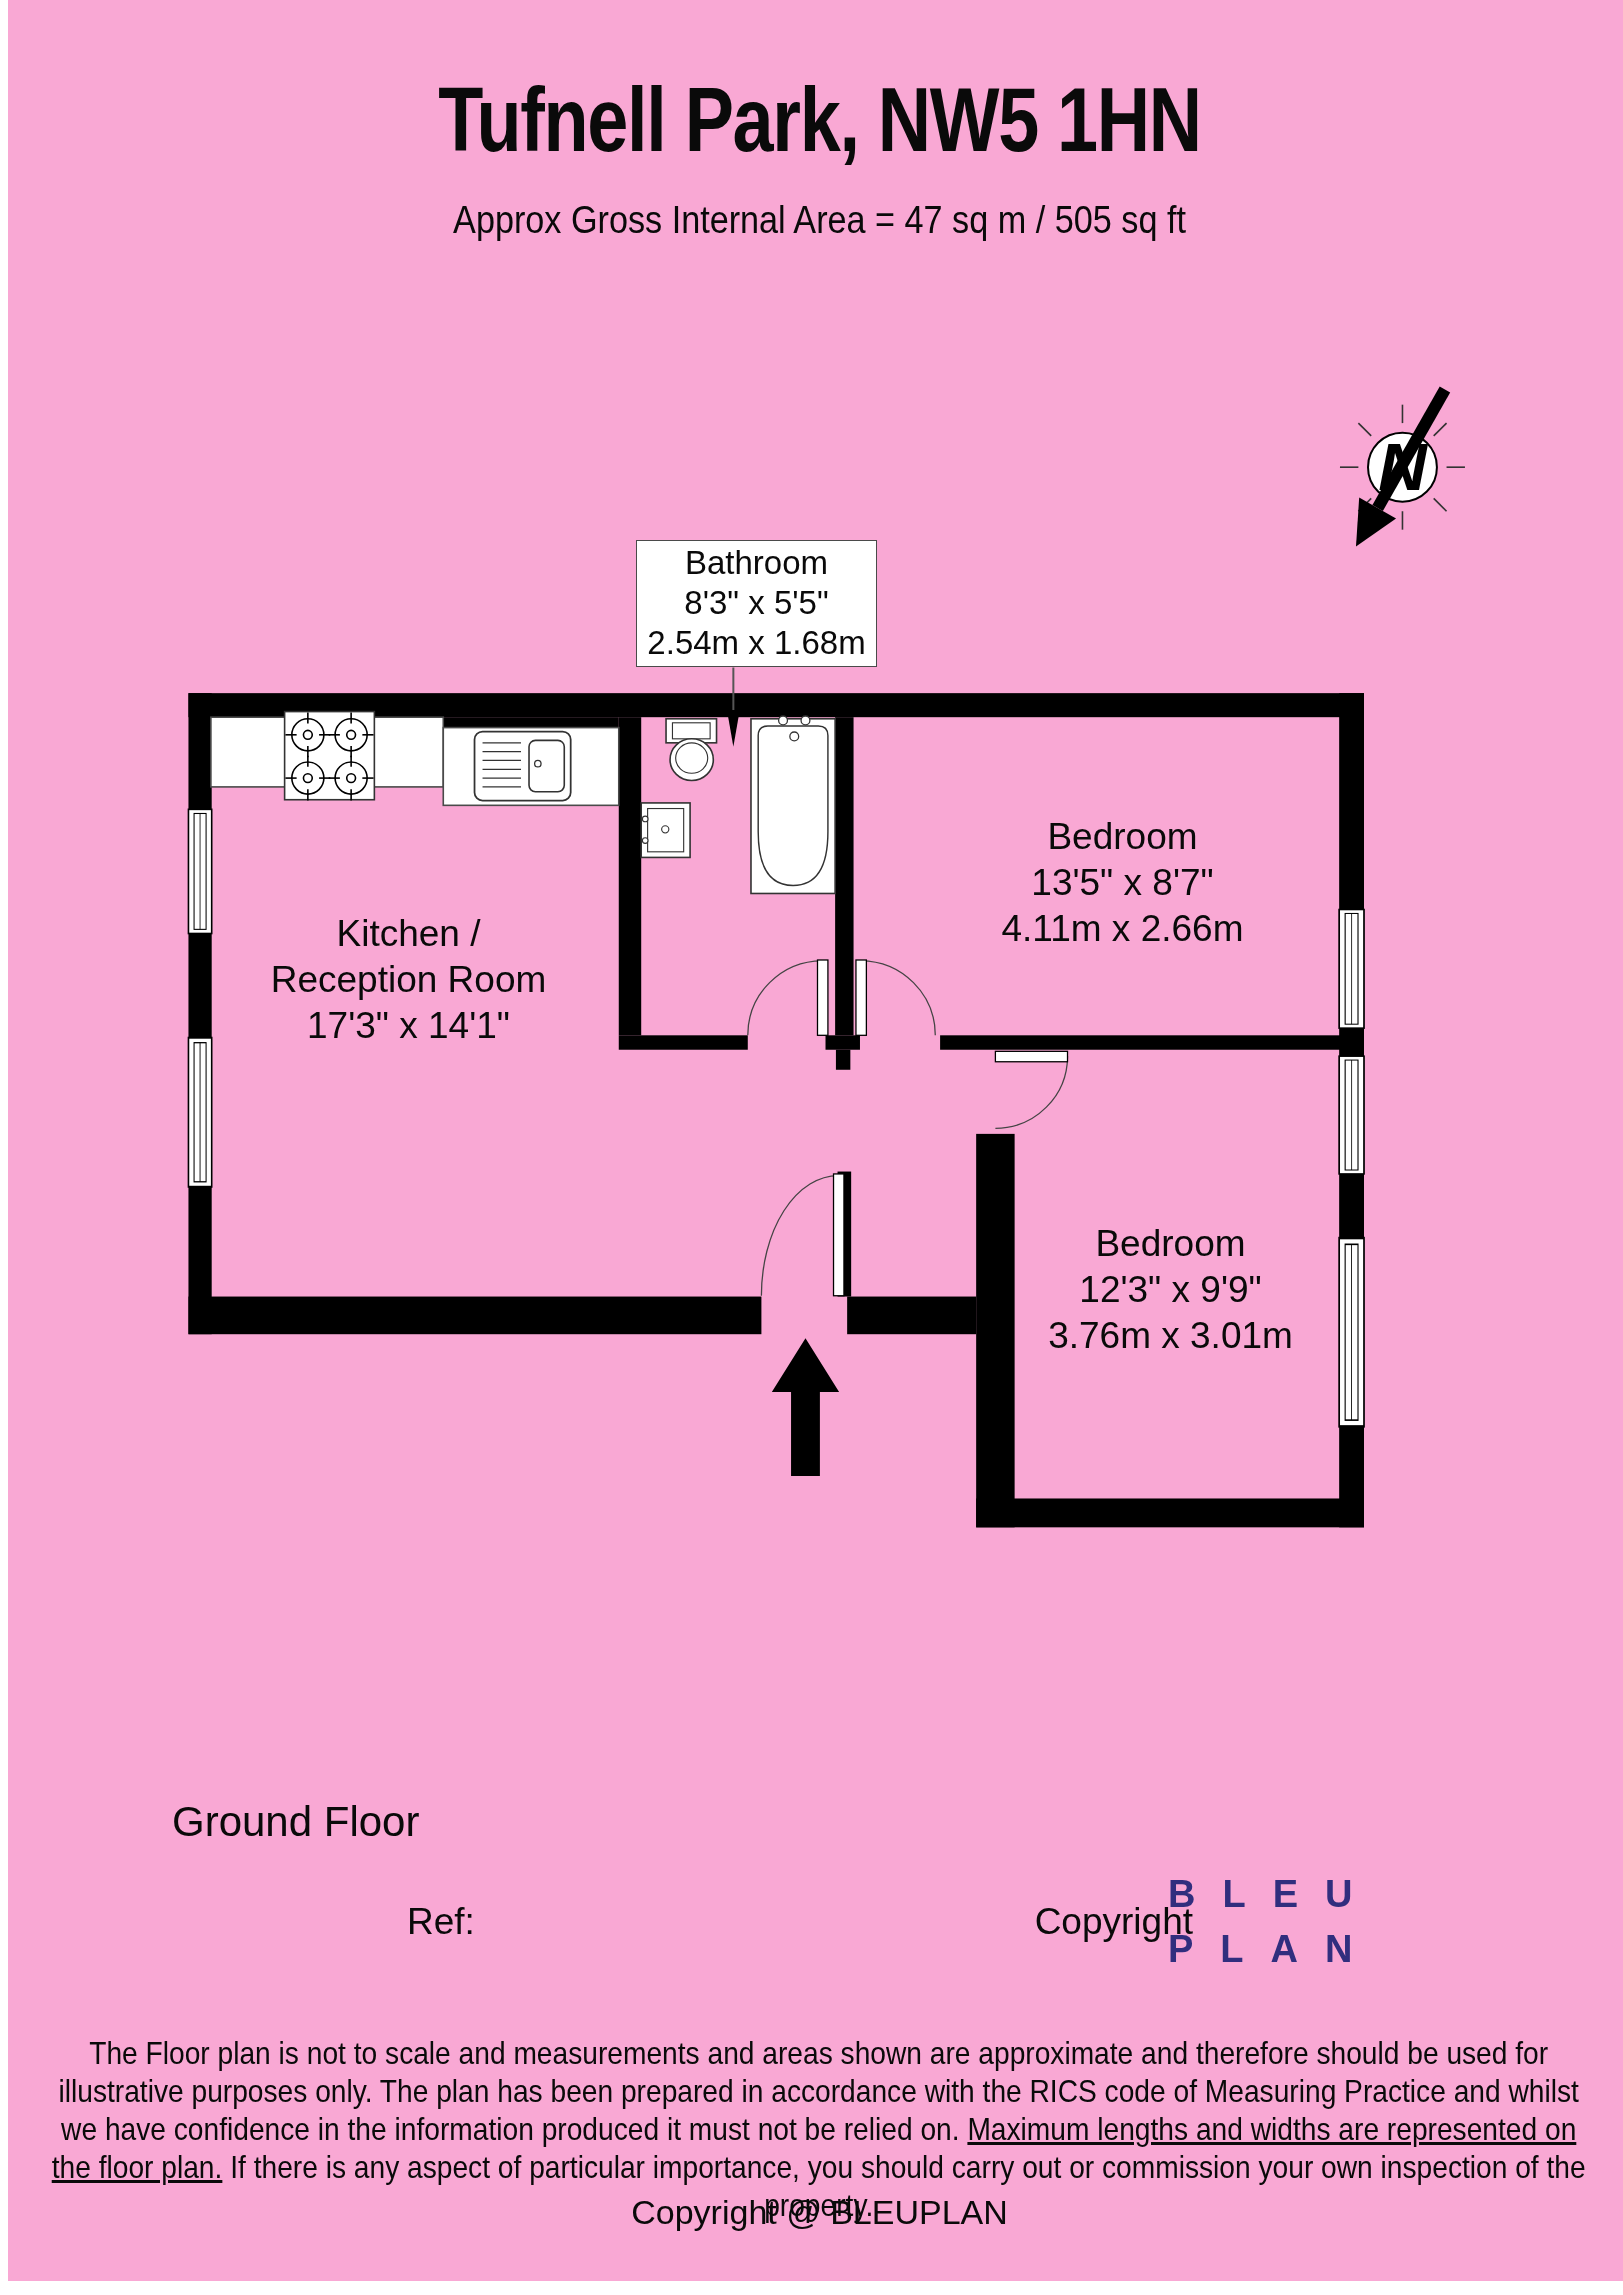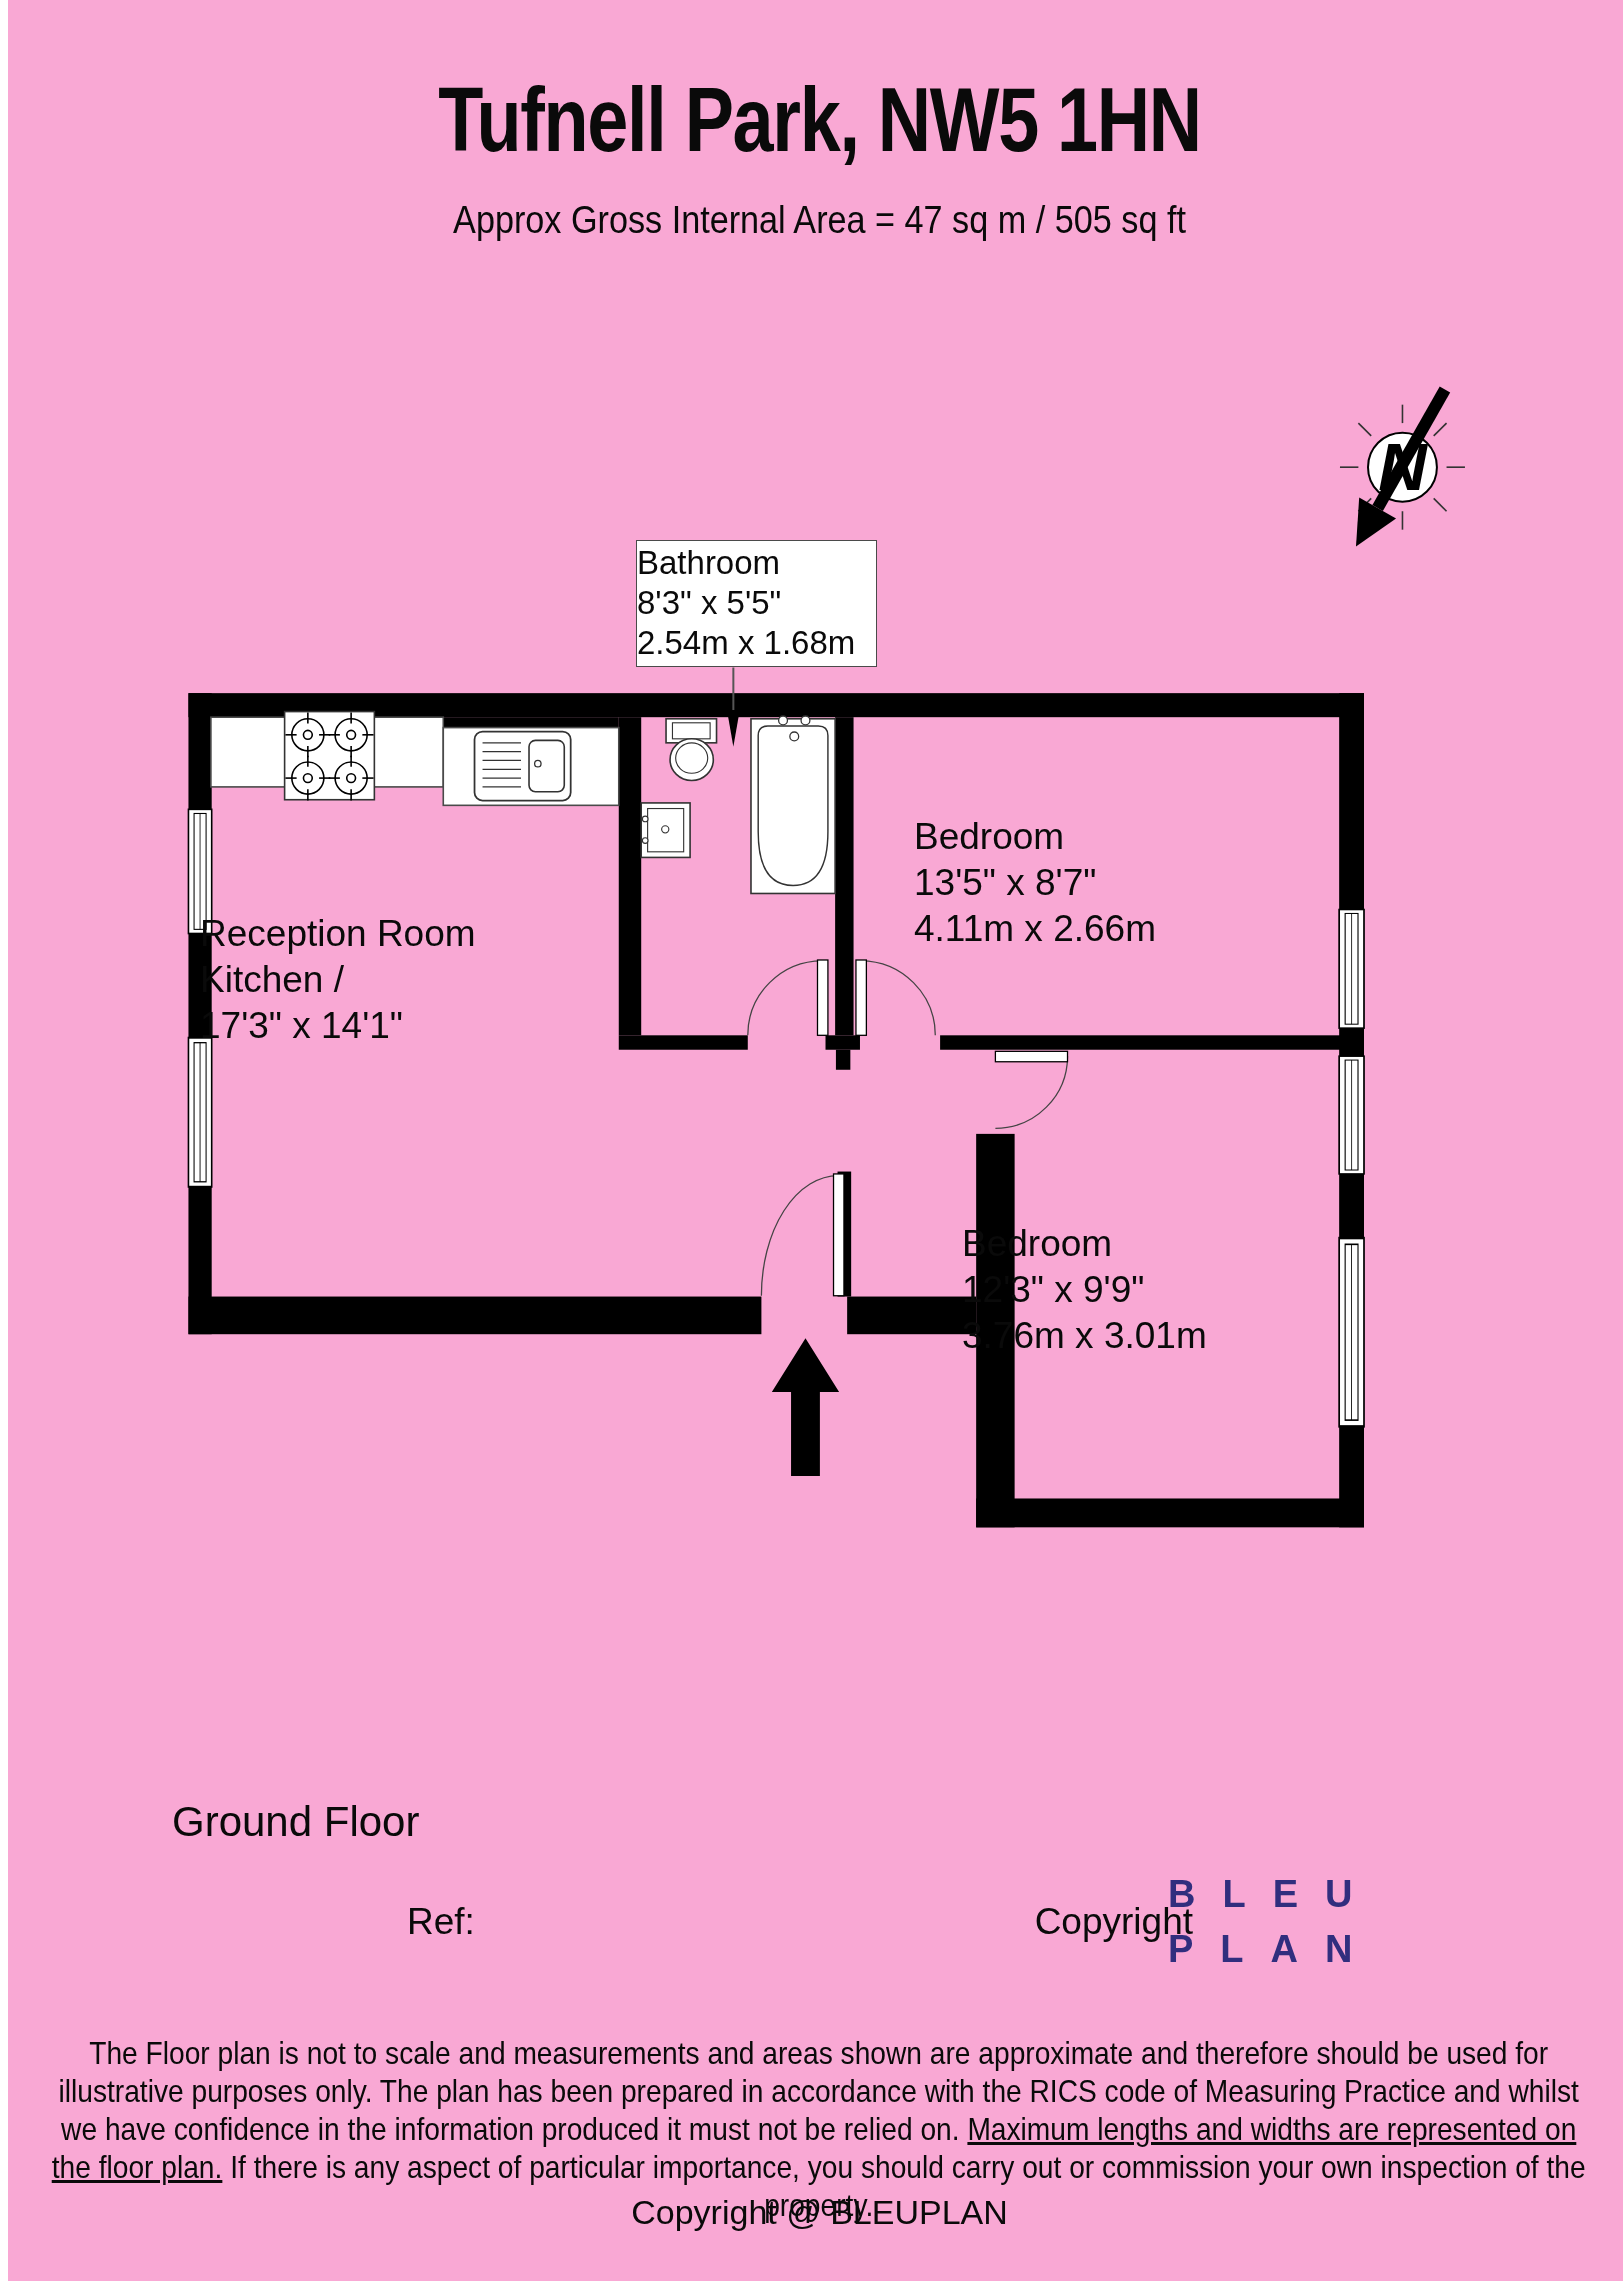--- a/index.html
+++ b/index.html
@@ -5,21 +5,21 @@
   html,body{margin:0;padding:0;background:#ffffff;}
   .page{position:relative;width:1623px;height:2281px;background:#f9a8d4;
         font-family:"Liberation Sans", sans-serif;color:#0a0a0a;overflow:hidden;margin-left:8px;}
   .abs{position:absolute;}
   .center{text-align:center;}
   .page-title{left:0;top:69px;width:1623px;font-size:90px;font-weight:bold;
               transform:scaleX(.82);transform-origin:50% 50%;letter-spacing:-1.6px;white-space:nowrap;}
   .page-subtitle{left:0;top:199px;width:1623px;font-size:38px;
                  transform:scaleX(.9);transform-origin:50% 50%;white-space:nowrap;}
   .plan-svg{left:0;top:0;width:1623px;height:2295px;}
-  .room-label{font-size:37px;line-height:46px;text-align:left;}
+  .room-label{font-size:37px;line-height:46px;text-align:center;}
   .bath-box{left:628px;top:540px;width:241px;height:127px;border:1.6px solid #4a4a4a;
             background:#fff;box-sizing:border-box;}
   .bath-box .room-label{font-size:33px;line-height:40px;padding-top:2.4px;}
   .kitchen-label{left:192px;top:911px;width:417px;}
   .bedroom1-label{left:906px;top:814px;width:417px;}
   .bedroom2-label{left:954px;top:1221px;width:417px;}
   .floor-label{left:0;top:1798px;width:1623px;padding-left:164px;box-sizing:border-box;
                text-align:left;font-size:42px;}
   .ref-label{left:399px;top:1901px;font-size:37px;}
   .copyright-label{left:882px;top:1901px;width:303px;text-align:right;font-size:37px;}
@@ -173,22 +173,22 @@
 
   <div class="abs bath-box">
     <div class="room-label">
       <div>Bathroom</div>
       <div>8'3" x 5'5"</div>
       <div>2.54m x 1.68m</div>
     </div>
   </div>
 
   <div class="abs room-label kitchen-label">
+    <div>Kitchen /</div>
     <div>Reception Room</div>
-    <div>Kitchen /</div>
     <div>17'3" x 14'1"</div>
   </div>
 
   <div class="abs room-label bedroom1-label">
     <div>Bedroom</div>
     <div>13'5" x 8'7"</div>
     <div>4.11m x 2.66m</div>
   </div>
 
   <div class="abs room-label bedroom2-label">

